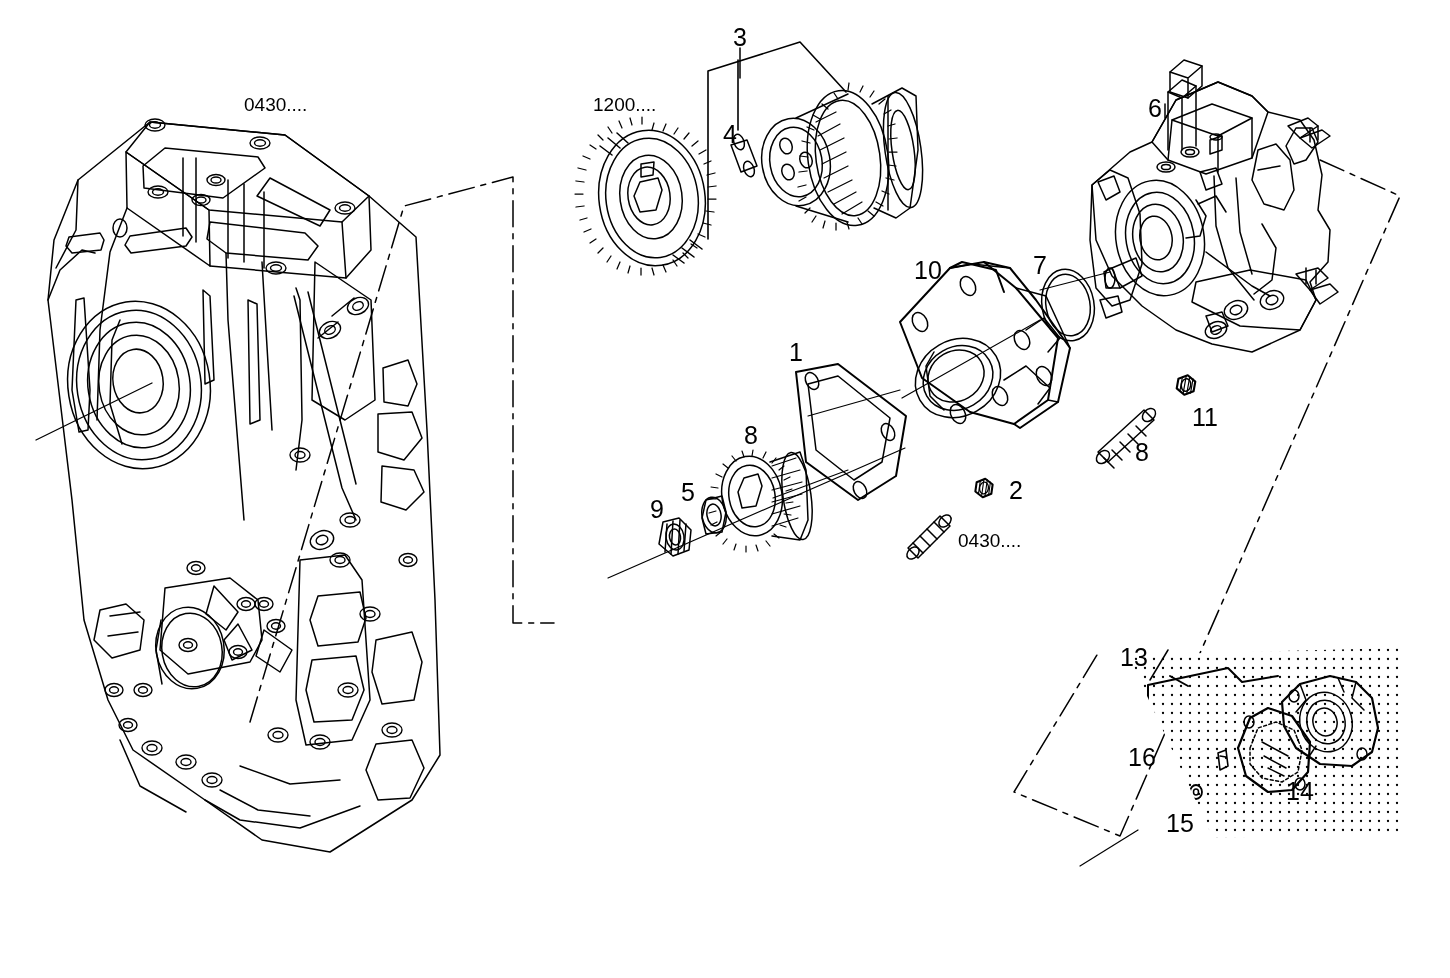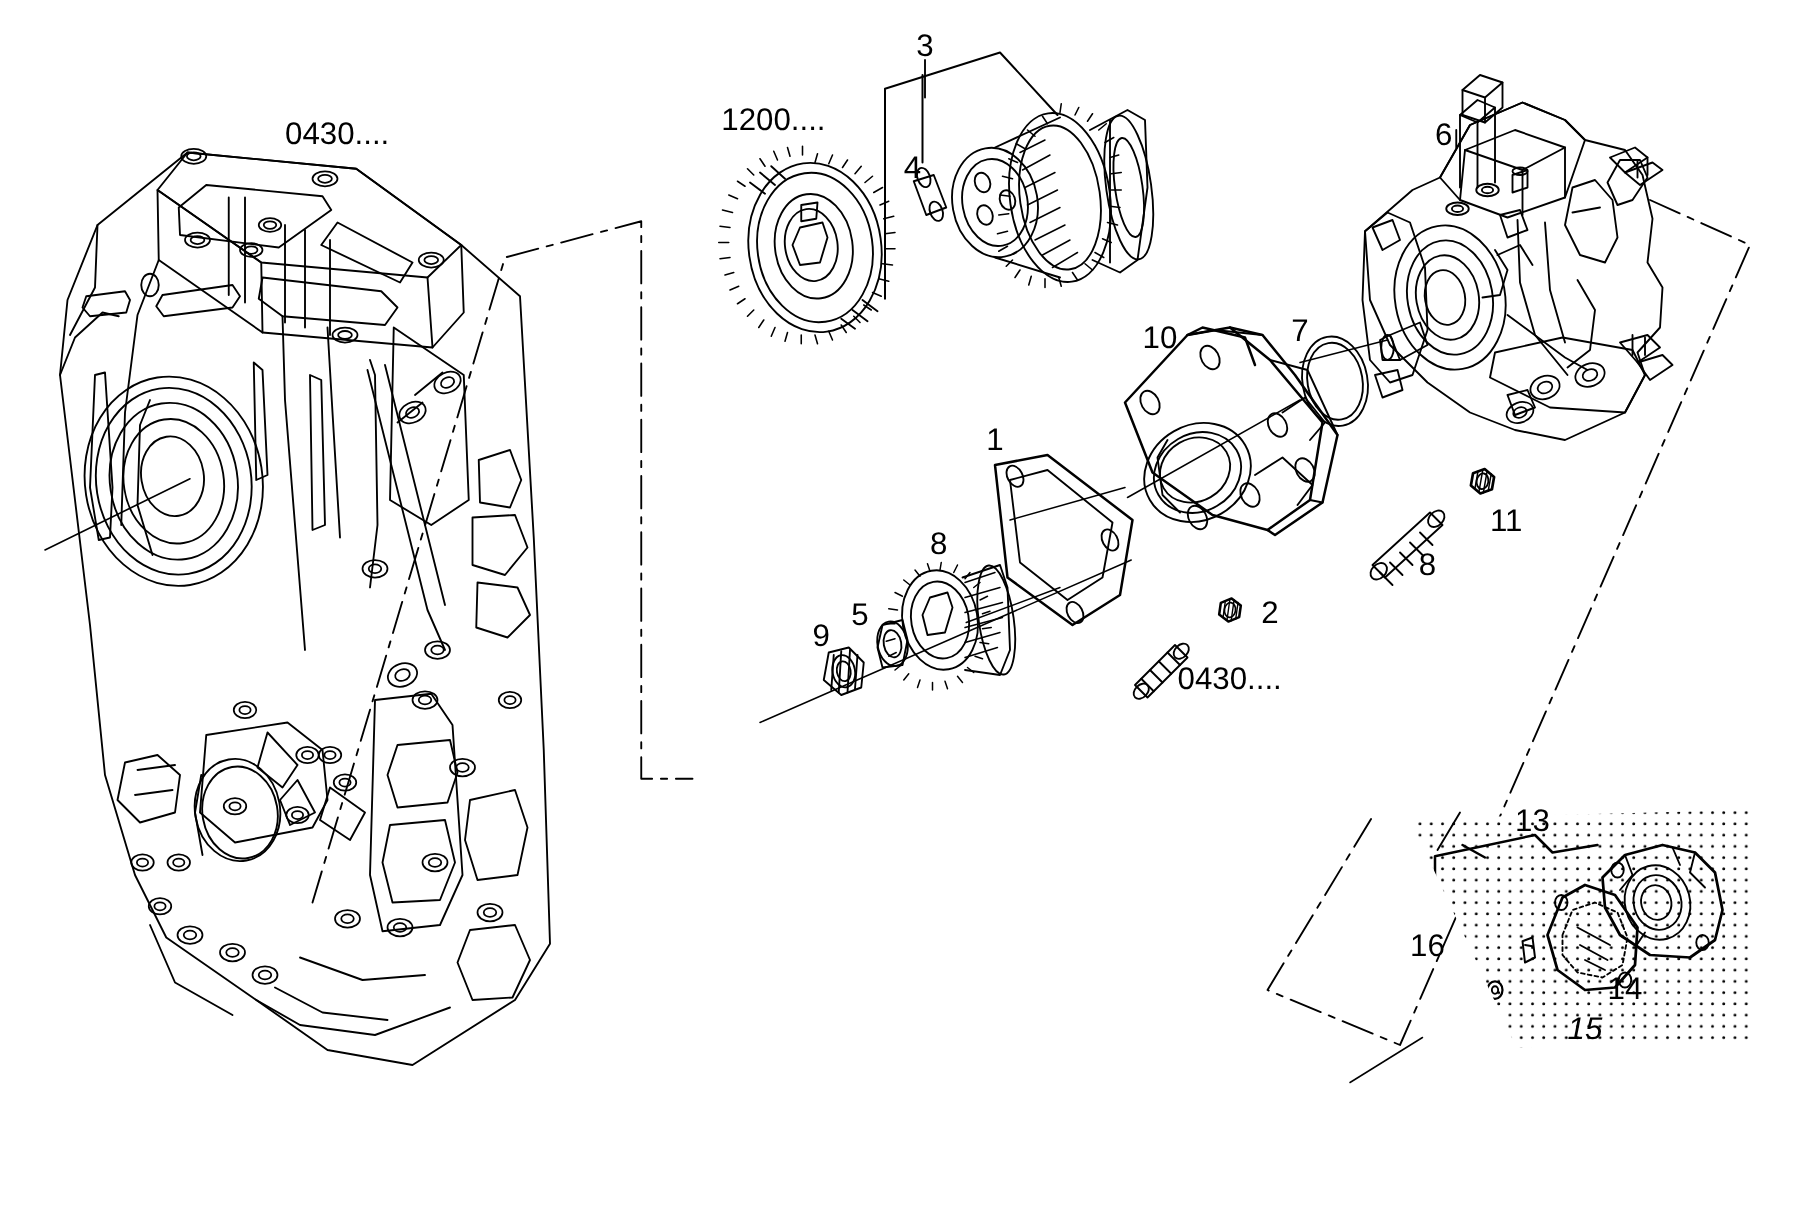--- a/index.html
+++ b/index.html
@@ -27,21 +27,22 @@
   .callout {
     position: absolute;
     font-family: "Liberation Sans", sans-serif;
     font-size: 25px;
     color: #000000;
     white-space: nowrap;
     line-height: 1;
     user-select: none;
   }
   .callout.grp {
-    font-size: 25px;
+    font-size: 19px;
+    margin-left: 16px;
   }
 </style>
 </head>
 <body>
 
 <div id="diagram-root">
 
   <svg id="diagram-svg" viewBox="0 0 1450 978" xmlns="http://www.w3.org/2000/svg">
     <defs>
       <pattern id="stipple" width="9" height="9" patternUnits="userSpaceOnUse">
@@ -502,21 +503,21 @@
         <path d="M740,48 L740,78"></path>
         <path d="M1165,104 L1165,118"></path>
         <path d="M1168,650 L1150,680"></path>
       </g>
 
     </g>
   </svg>
 
   <div class="callout grp" style="left:228px; top:95px;">0430....</div>
 
-  <div class="callout grp" style="left:577px; top:84px;">1200....</div>
+  <div class="callout grp" style="left:577px; top:95px;">1200....</div>
 
   <div class="callout" style="left:733px; top:25px;">3</div>
 
   <div class="callout" style="left:723px; top:122px;">4</div>
 
   <div class="callout" style="left:1148px; top:96px;">6</div>
 
   <div class="callout" style="left:914px; top:258px;text-align:center;">10</div>
 
   <div class="callout" style="left:1033px; top:253px;">7</div>
@@ -530,21 +531,21 @@
   <div class="callout" style="left:650px; top:497px;">9</div>
 
   <div class="callout" style="left:1009px; top:478px;">2</div>
 
   <div class="callout grp" style="left:942px; top:531px;">0430....</div>
 
   <div class="callout" style="left:1135px; top:440px;">8</div>
 
   <div class="callout" style="left:1192px; top:405px;">11</div>
 
-  <div class="callout" style="left:1212px; top:645px;">13</div>
+  <div class="callout" style="left:1120px; top:645px;">13</div>
 
   <div class="callout" style="left:1128px; top:745px;">16</div>
 
-  <div class="callout" style="left:1254px; top:811px;font-style:italic;">15</div>
+  <div class="callout" style="left:1166px; top:811px;">15</div>
 
   <div class="callout" style="left:1286px; top:779px;">14</div>
 
 </div>
 
 </body></html>

